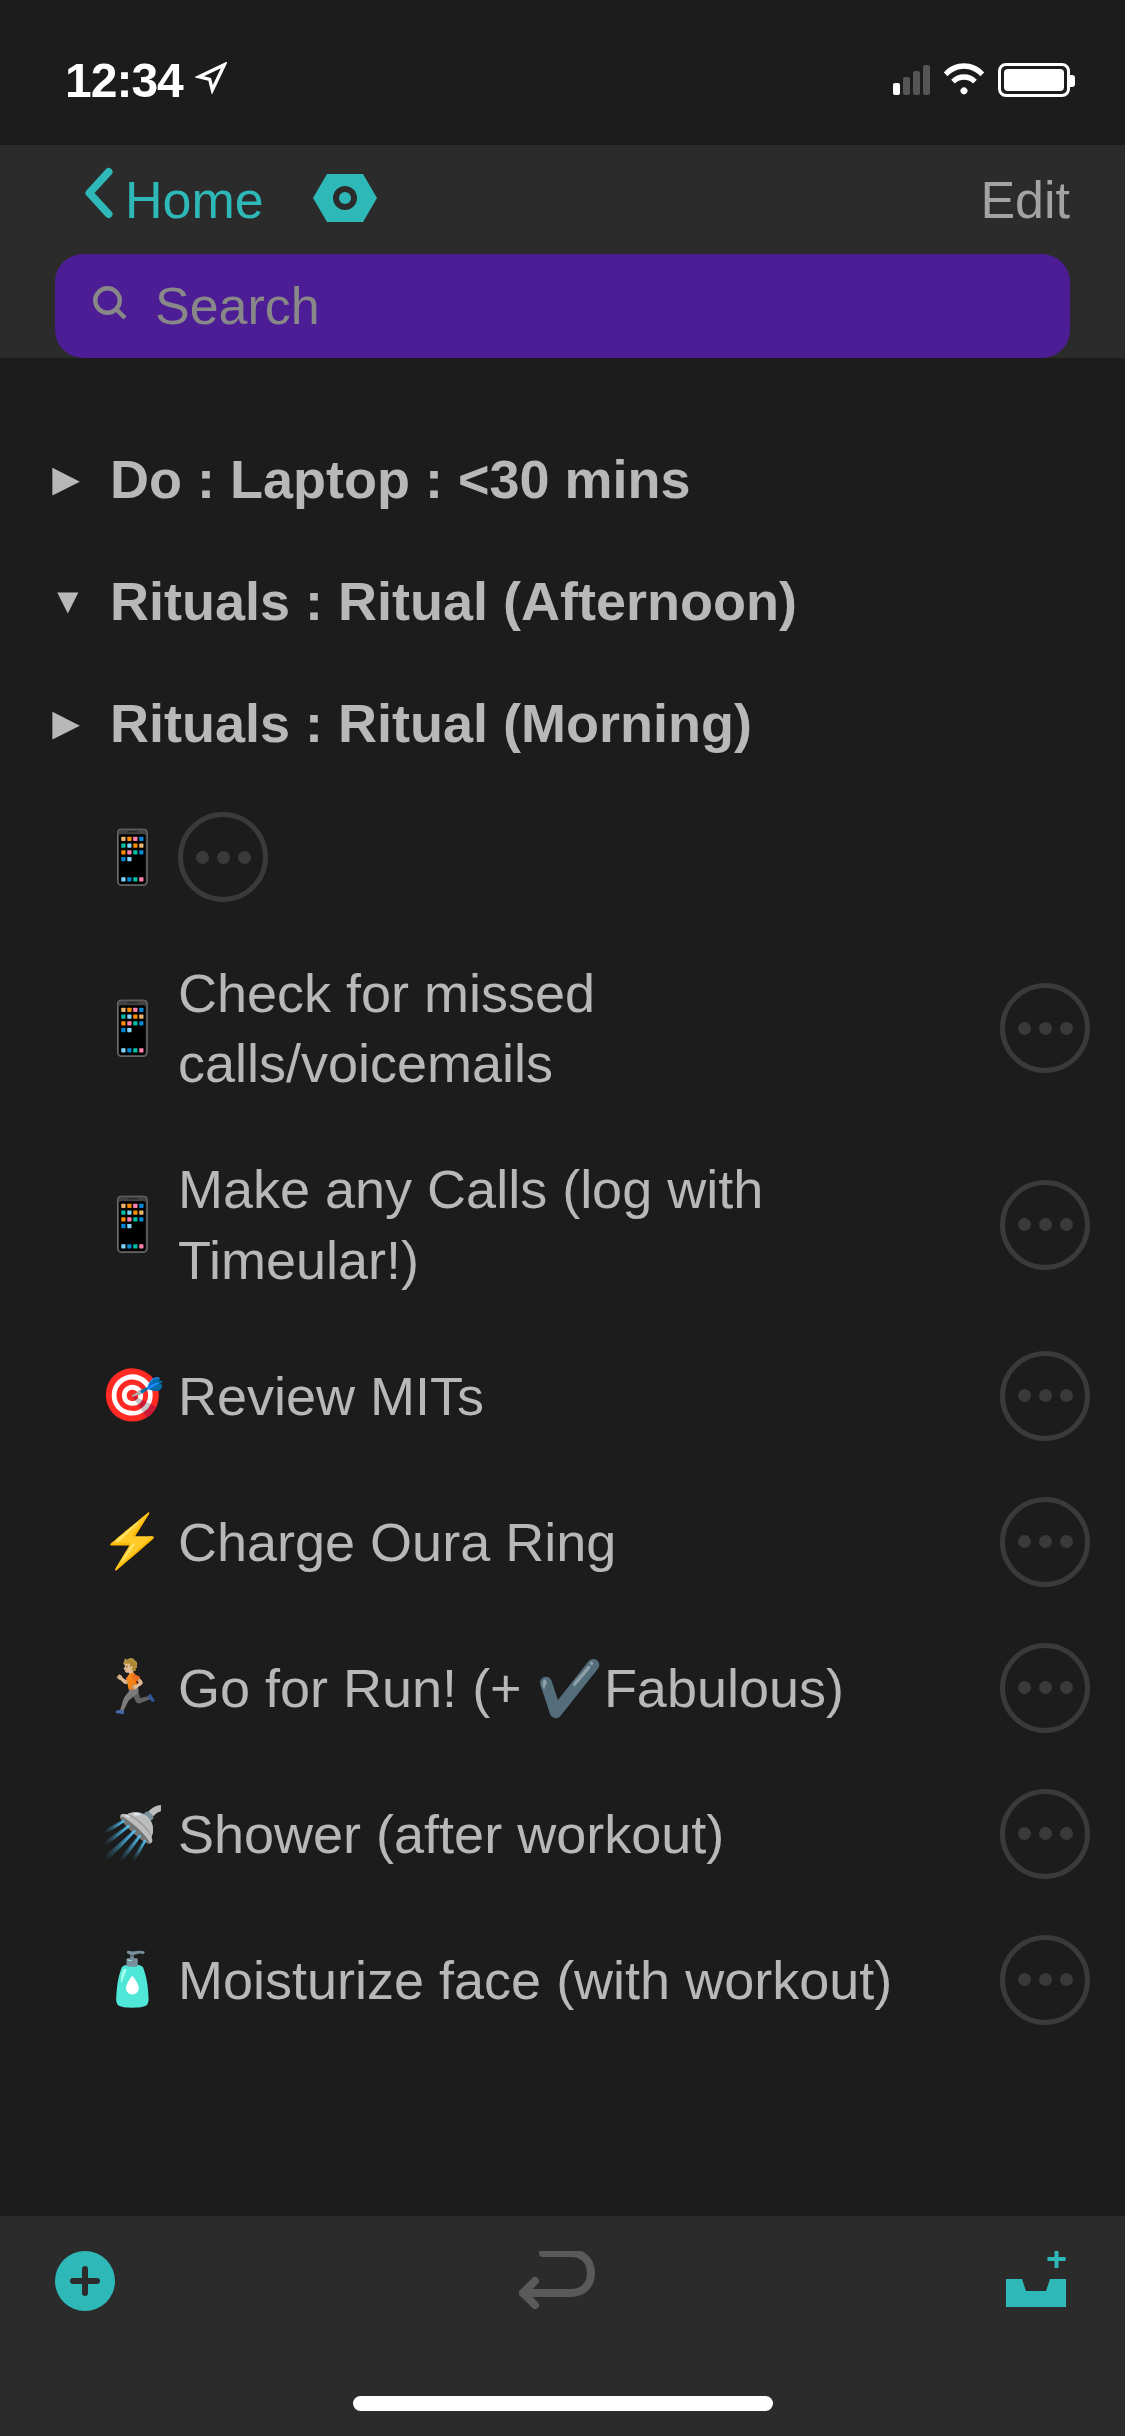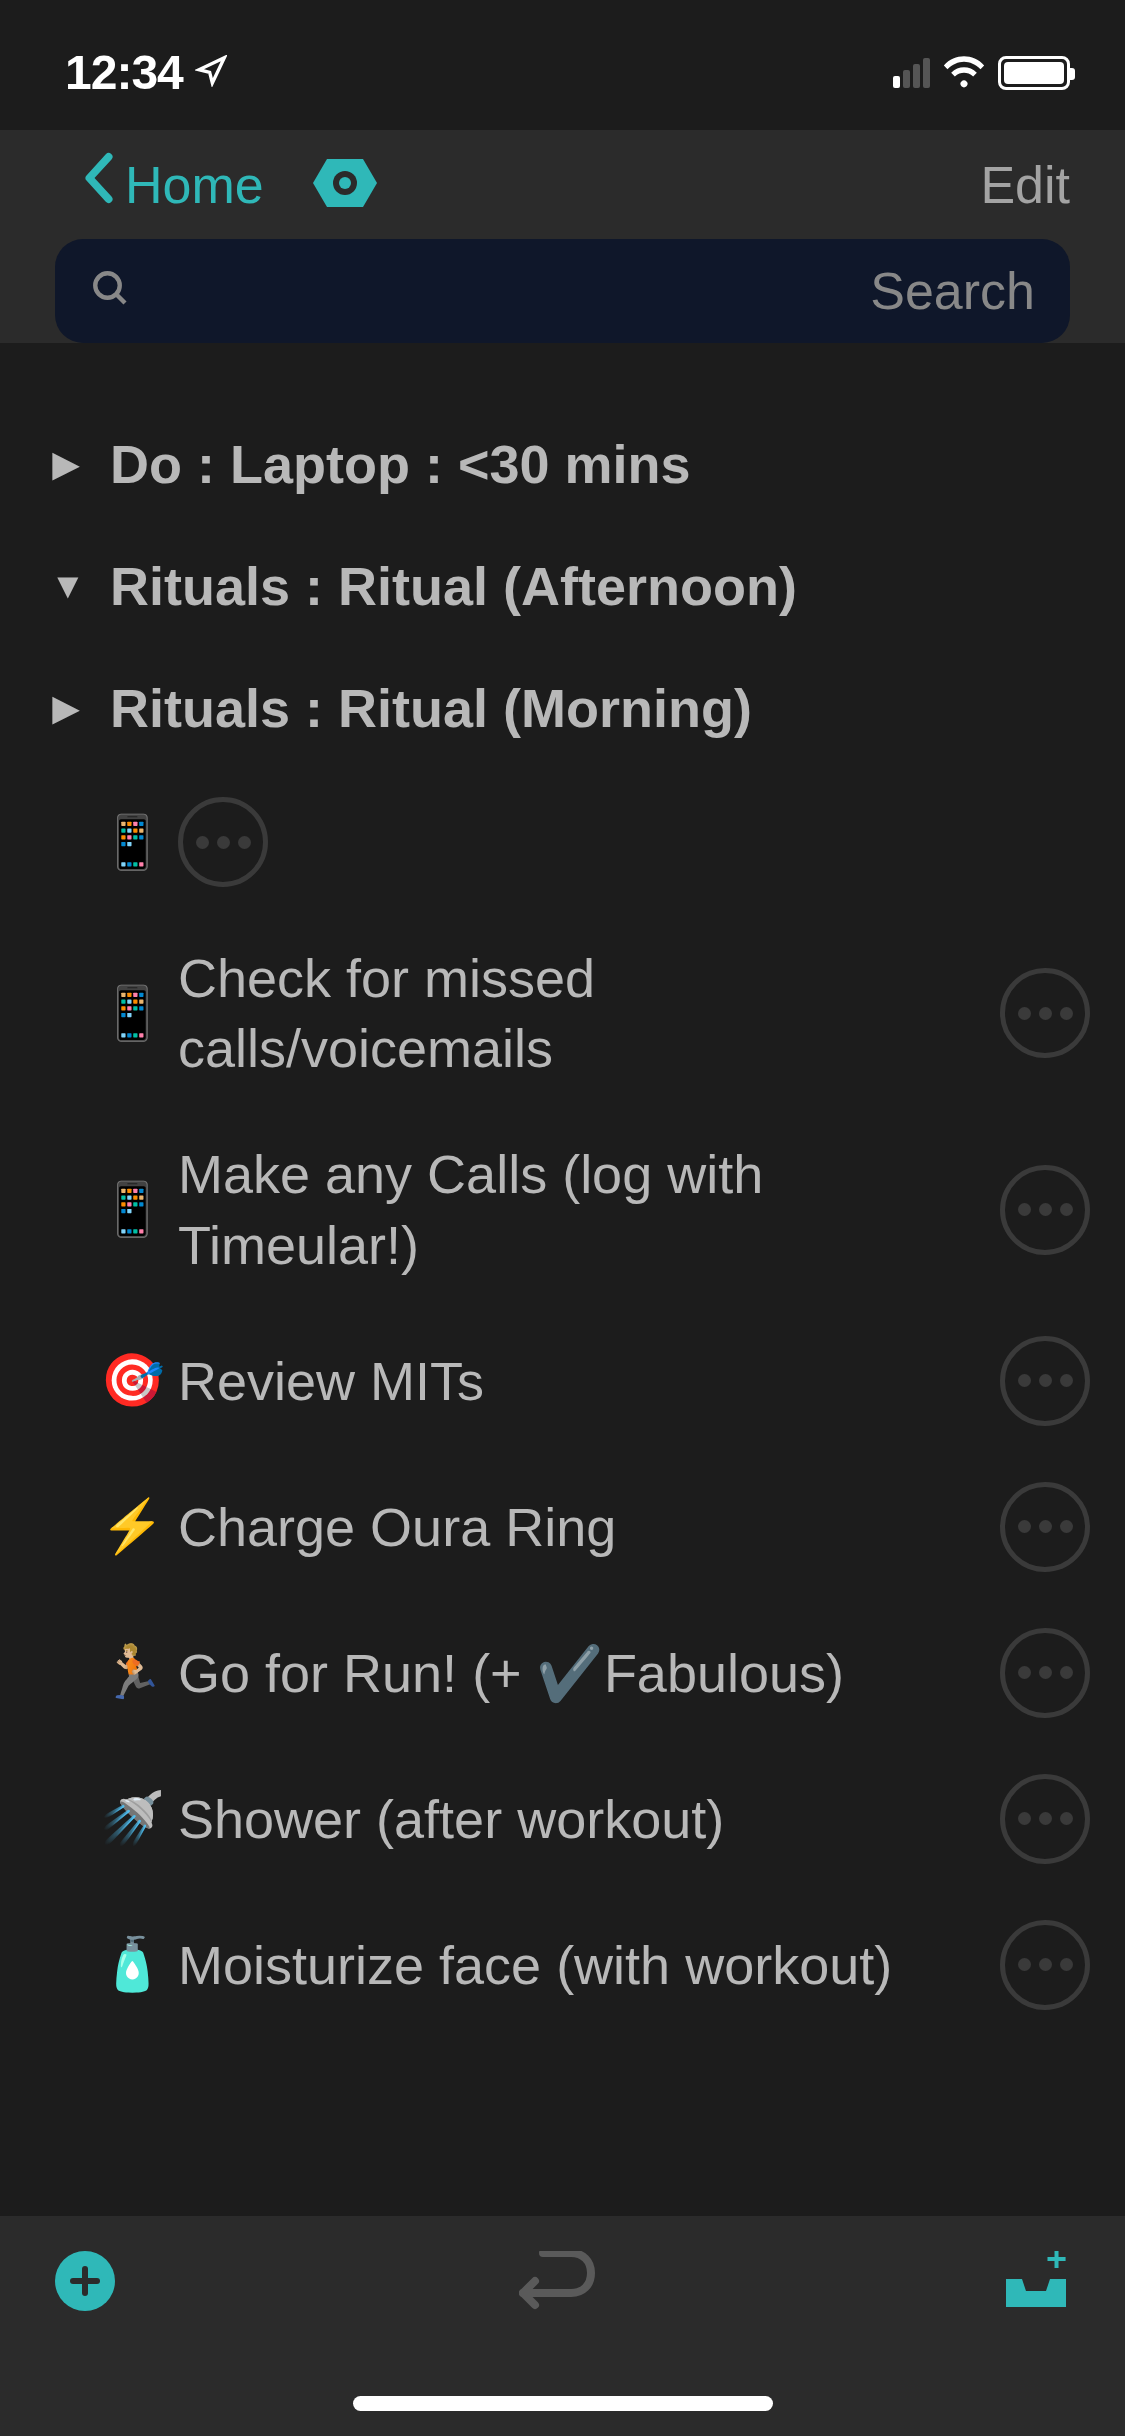--- a/index.html
+++ b/index.html
@@ -16,21 +16,21 @@
     color: #b8b8b8;
     overflow: hidden;
     position: relative;
   }
   
   .status-bar {
     display: flex;
     justify-content: space-between;
     align-items: center;
     padding: 30px 55px 15px 65px;
-    height: 130px;
+    height: 145px;
   }
   
   .status-left {
     display: flex;
     align-items: center;
     gap: 12px;
   }
   
   .status-time {
     color: #ffffff;
@@ -139,27 +139,26 @@
   .page-title {
     padding: 20px 55px 30px;
     color: #b8b8b8;
     font-size: 104px;
     font-weight: 700;
     letter-spacing: -2px;
   }
   
   .search-bar {
     margin: 0 55px 30px;
-    background: #0f172a;
+    background: #4c1d95;
     border-radius: 28px;
     padding: 22px 35px;
     display: flex;
     align-items: center;
-    gap: 10px;
-    justify-content: space-between;
+    gap: 23px;
   }
   
   .search-icon {
     color: #888;
   }
   
   .search-placeholder {
     color: #888;
     font-size: 52px;
   }

